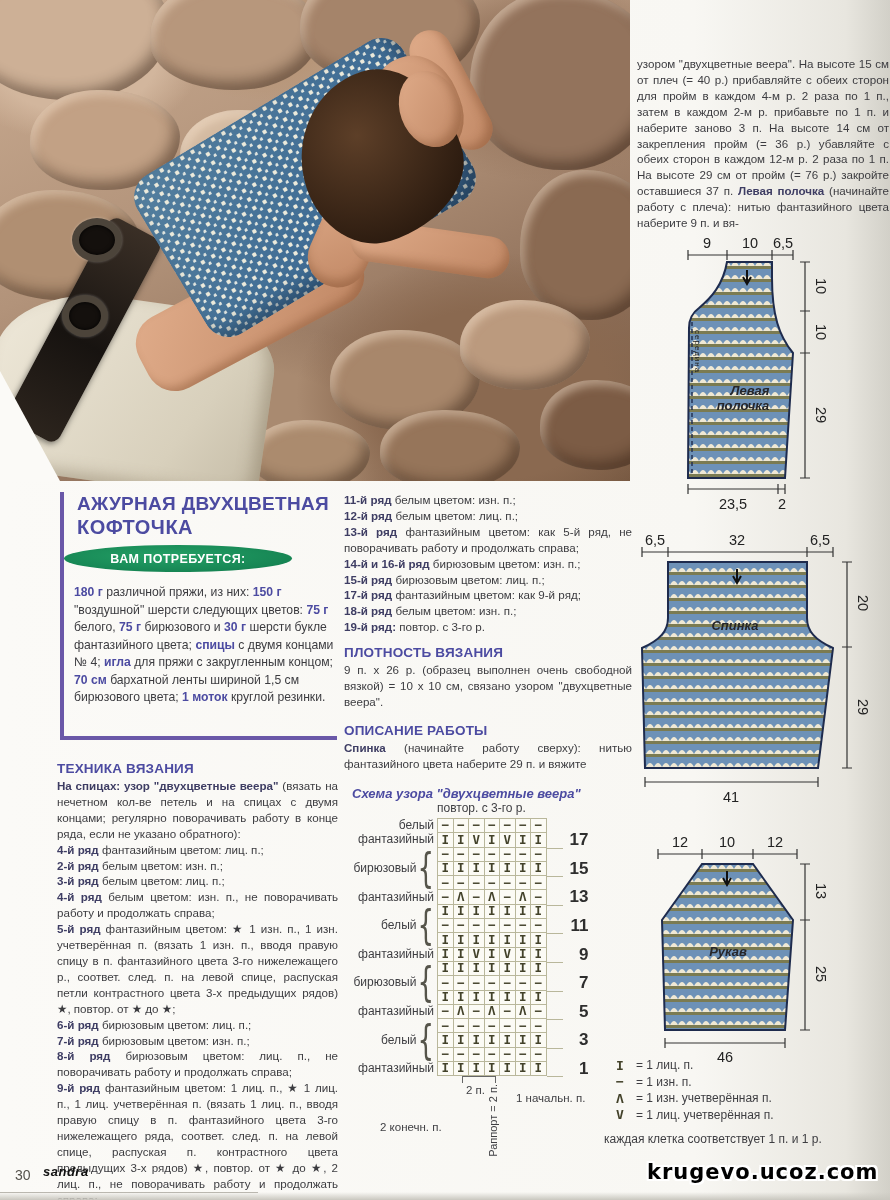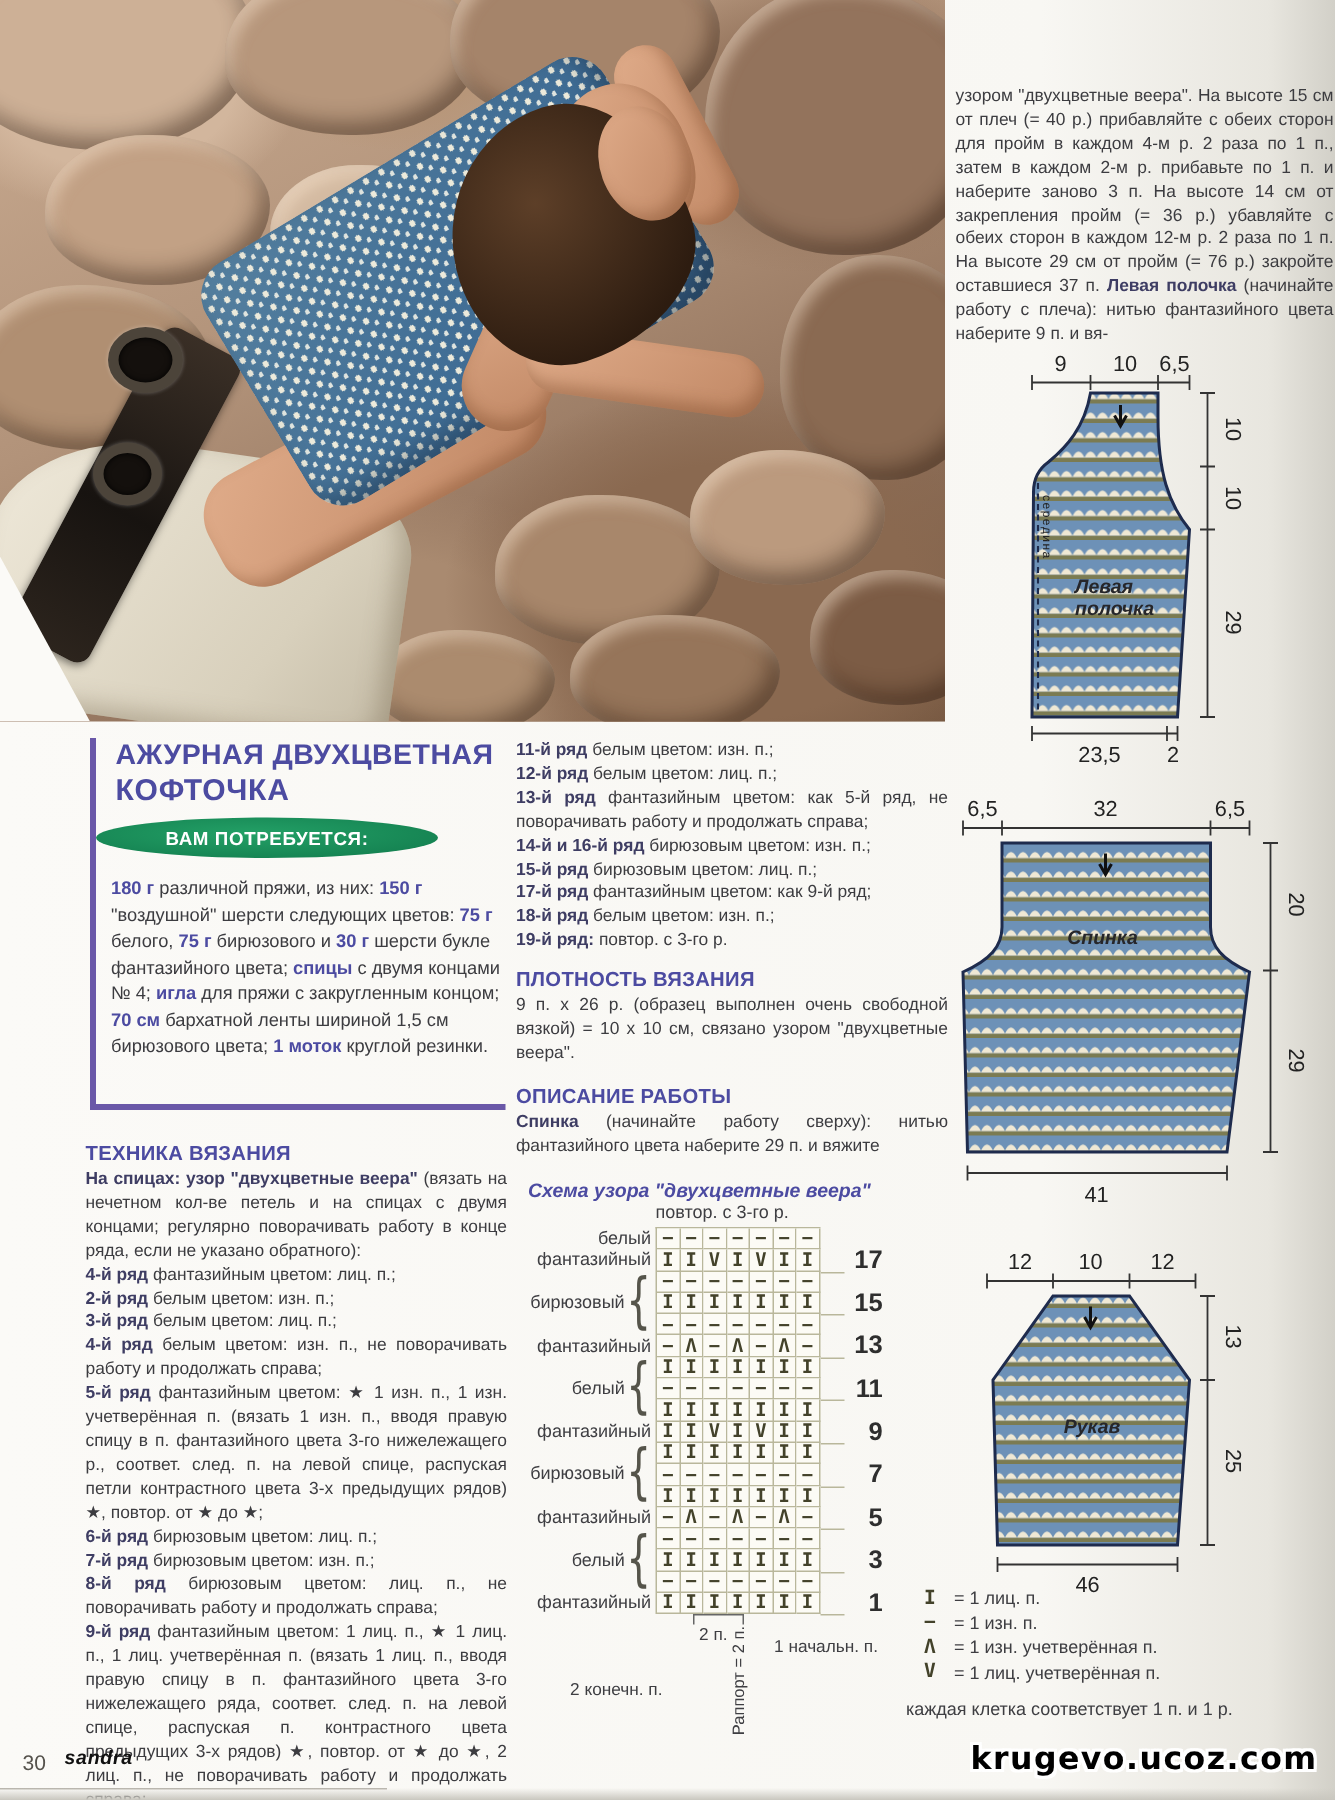--- a/index.html
+++ b/index.html
@@ -91,21 +91,21 @@
   .lgrow{display:flex;align-items:center;height:16.5px;font-size:12px;color:#3e3e42;}
   .lgsym{width:16px;font:bold 13px/1 "DejaVu Sans Mono",monospace;color:var(--sym);margin-right:8px;text-align:center;}
   .legend-note{margin-top:9px;font-size:12px;color:#3e3e42;margin-left:-8px;}
 
   
   .schem{position:absolute;}
   .schem svg{position:absolute;left:0;top:0;}
   .dim{position:absolute;font-size:14.5px;color:#222;transform:translateX(-50%);white-space:nowrap;}
   .vdim{position:absolute;font-size:14.5px;color:#222;writing-mode:vertical-rl;transform:translateY(-50%);white-space:nowrap;}
   .piece-label{position:absolute;font-size:13px;font-weight:bold;font-style:italic;color:#26262a;
-    transform:translate(-50%,-50%);text-align:left;line-height:15px;white-space:nowrap;}
+    transform:translate(-50%,-50%);text-align:right;line-height:15px;white-space:nowrap;}
   .side-label{position:absolute;font-size:8px;color:#222;writing-mode:vertical-rl;letter-spacing:1px;}
 
   
   .page-num{position:absolute;left:15px;top:1167px;font-size:14px;color:#55524c;}
   .brand{position:absolute;left:43px;top:1164px;font-size:13px;font-weight:bold;font-style:italic;color:#111;letter-spacing:.5px;}
   .footer-rule{position:absolute;left:0;top:1192px;width:258px;height:1px;background:#b9b6ae;}
   .watermark{position:absolute;left:647px;top:1160px;font:bold 21px "DejaVu Sans",sans-serif;color:#000;letter-spacing:1px;
     text-shadow:-2px -2px 0 #fff,2px -2px 0 #fff,-2px 2px 0 #fff,2px 2px 0 #fff,0 -2px 0 #fff,0 2px 0 #fff,-2px 0 0 #fff,2px 0 0 #fff;}
 </style>
 </head>

